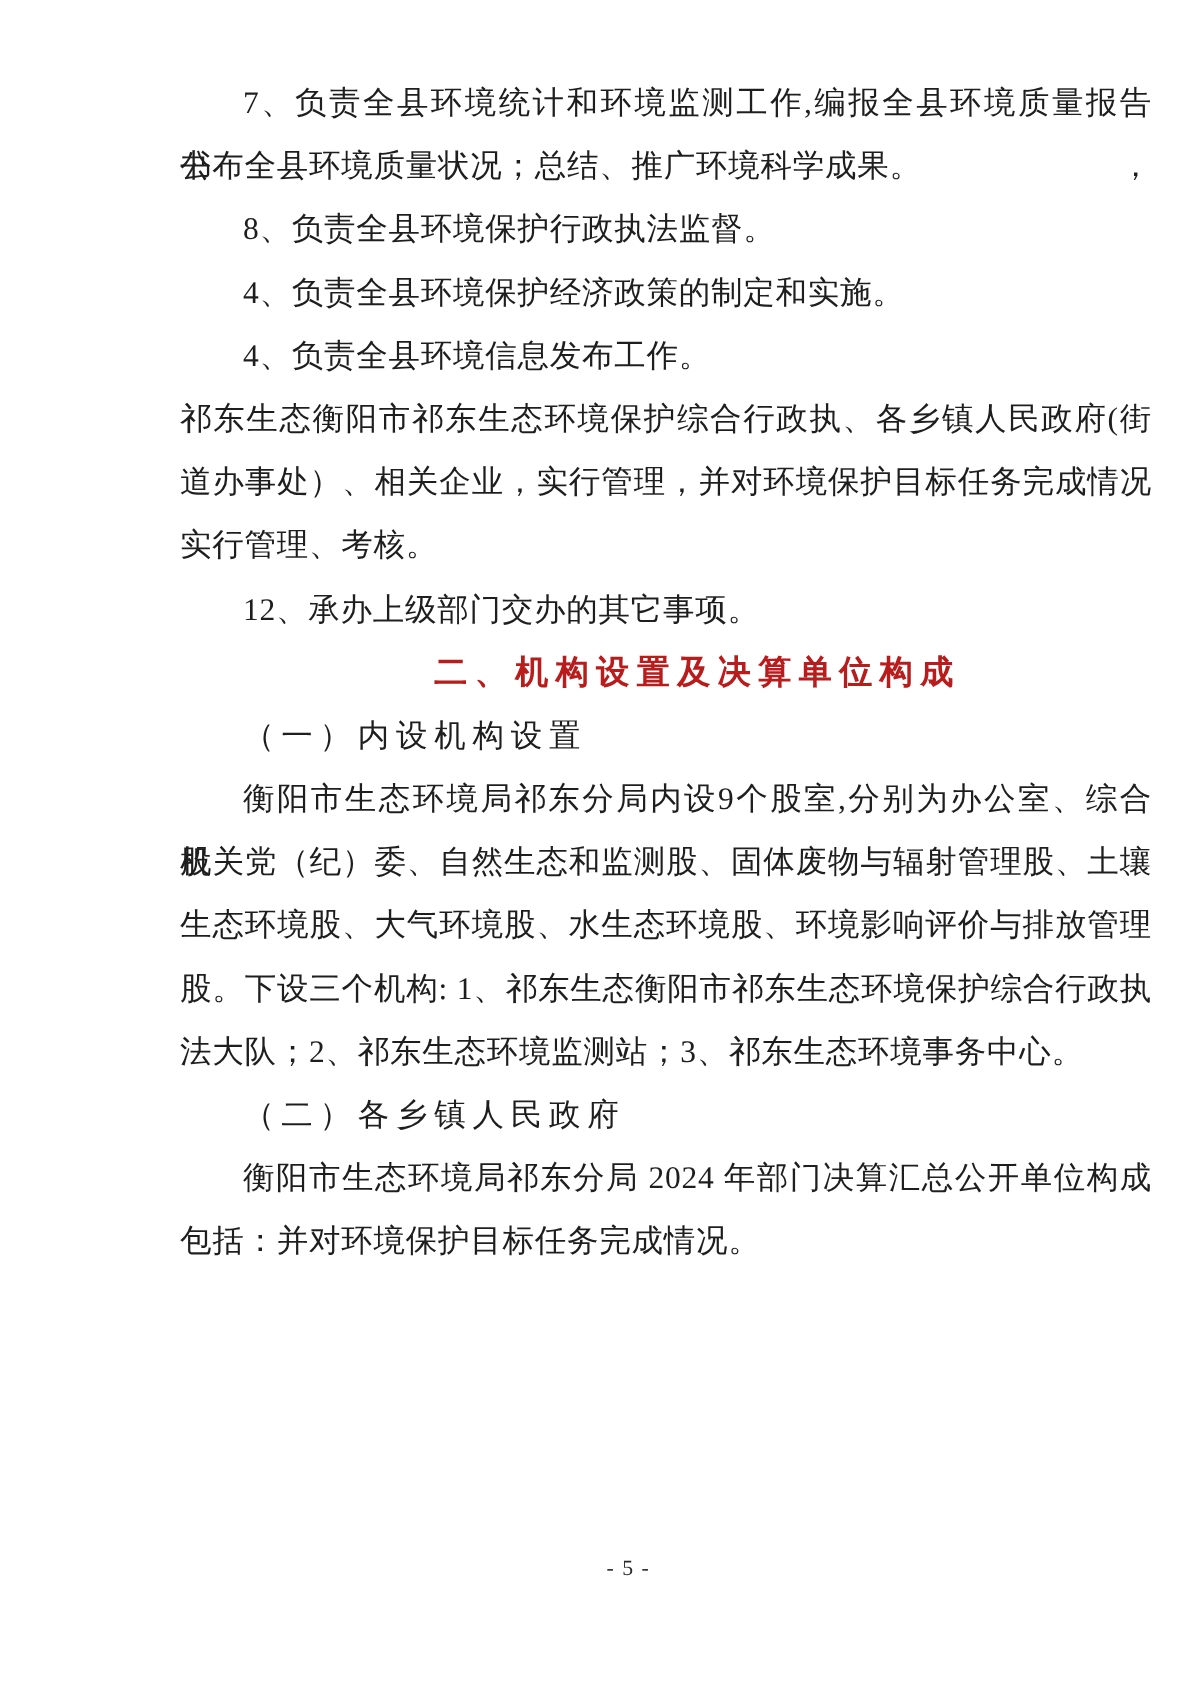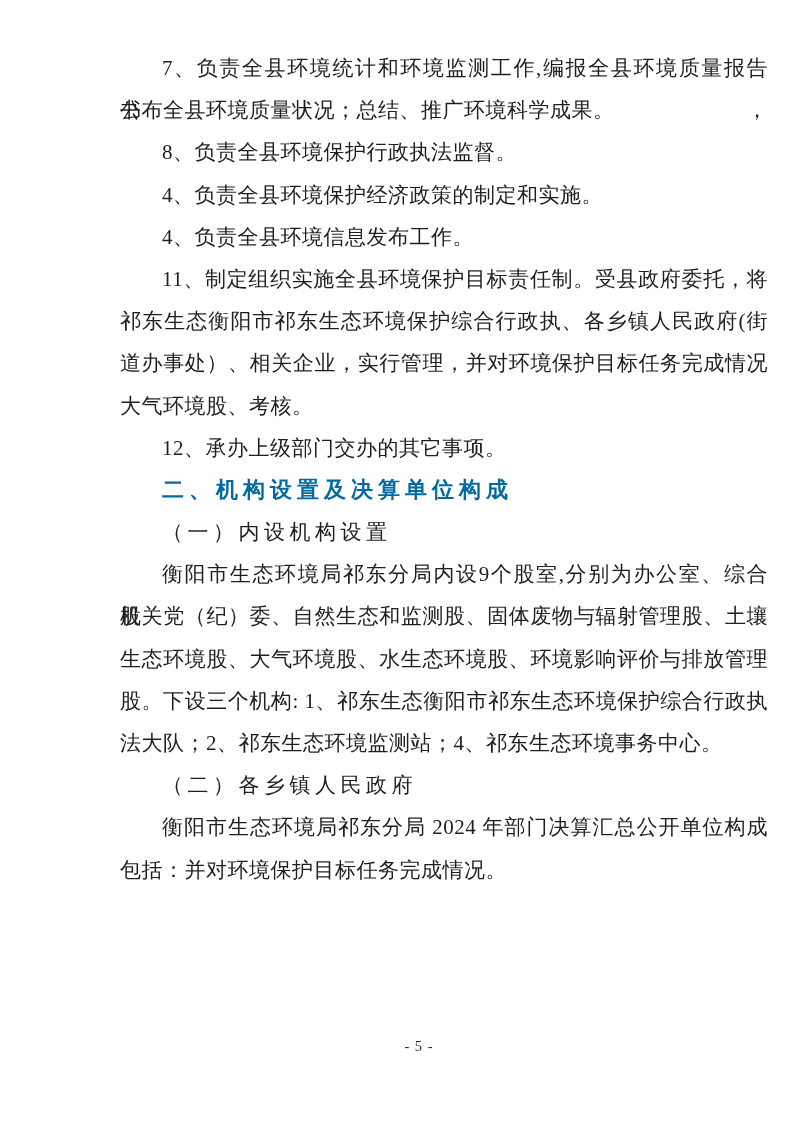--- a/index.html
+++ b/index.html
@@ -44,21 +44,22 @@
   
   .ind {
     text-indent: 42px;
   }
   
   .head {
     font-family: "Liberation Sans", "DejaVu Sans", sans-serif;
     font-weight: 700;
     font-size: 22px;
     letter-spacing: 5px;
-    color: #0369a1;
+    color: #b91c1c;
+    text-align: center;
   }
   
   .sub {
     letter-spacing: 4.5px;
   }
   .footer {
     position: absolute;
     top: 1036px;
     left: 0;
     width: 100%;
@@ -74,31 +75,30 @@
 </head>
 <body>
 
 <div class="sheet">
   <div class="content">
     <div class="line ind j">7、负责全县环境统计和环境监测工作,编报全县环境质量报告书，</div>
     <div class="line">公布全县环境质量状况；总结、推广环境科学成果。</div>
     <div class="line ind">8、负责全县环境保护行政执法监督。</div>
     <div class="line ind">4、负责全县环境保护经济政策的制定和实施。</div>
     <div class="line ind">4、负责全县环境信息发布工作。</div>
-    <div class="line ind j">11、制定组织实施全县环境保护目标责任制。受县政府委托，将</div>
     <div class="line j">祁东生态衡阳市祁东生态环境保护综合行政执、各乡镇人民政府(街</div>
     <div class="line j">道办事处）、相关企业，实行管理，并对环境保护目标任务完成情况</div>
-    <div class="line">大气环境股、考核。</div>
+    <div class="line">实行管理、考核。</div>
     <div class="line ind">12、承办上级部门交办的其它事项。</div>
     <div class="line ind head">二、机构设置及决算单位构成</div>
     <div class="line ind sub">（一）内设机构设置</div>
     <div class="line ind j">衡阳市生态环境局祁东分局内设9个股室,分别为办公室、综合股、</div>
     <div class="line j">机关党（纪）委、自然生态和监测股、固体废物与辐射管理股、土壤</div>
     <div class="line j">生态环境股、大气环境股、水生态环境股、环境影响评价与排放管理</div>
     <div class="line j">股。下设三个机构: 1、祁东生态衡阳市祁东生态环境保护综合行政执</div>
-    <div class="line">法大队；2、祁东生态环境监测站；4、祁东生态环境事务中心。</div>
+    <div class="line">法大队；2、祁东生态环境监测站；3、祁东生态环境事务中心。</div>
     <div class="line ind sub">（二）各乡镇人民政府</div>
     <div class="line ind j">衡阳市生态环境局祁东分局 2024 年部门决算汇总公开单位构成</div>
     <div class="line">包括：并对环境保护目标任务完成情况。</div>
   </div>
 
   <div class="footer">- 5 -</div>
 </div>
 
 </body></html>

